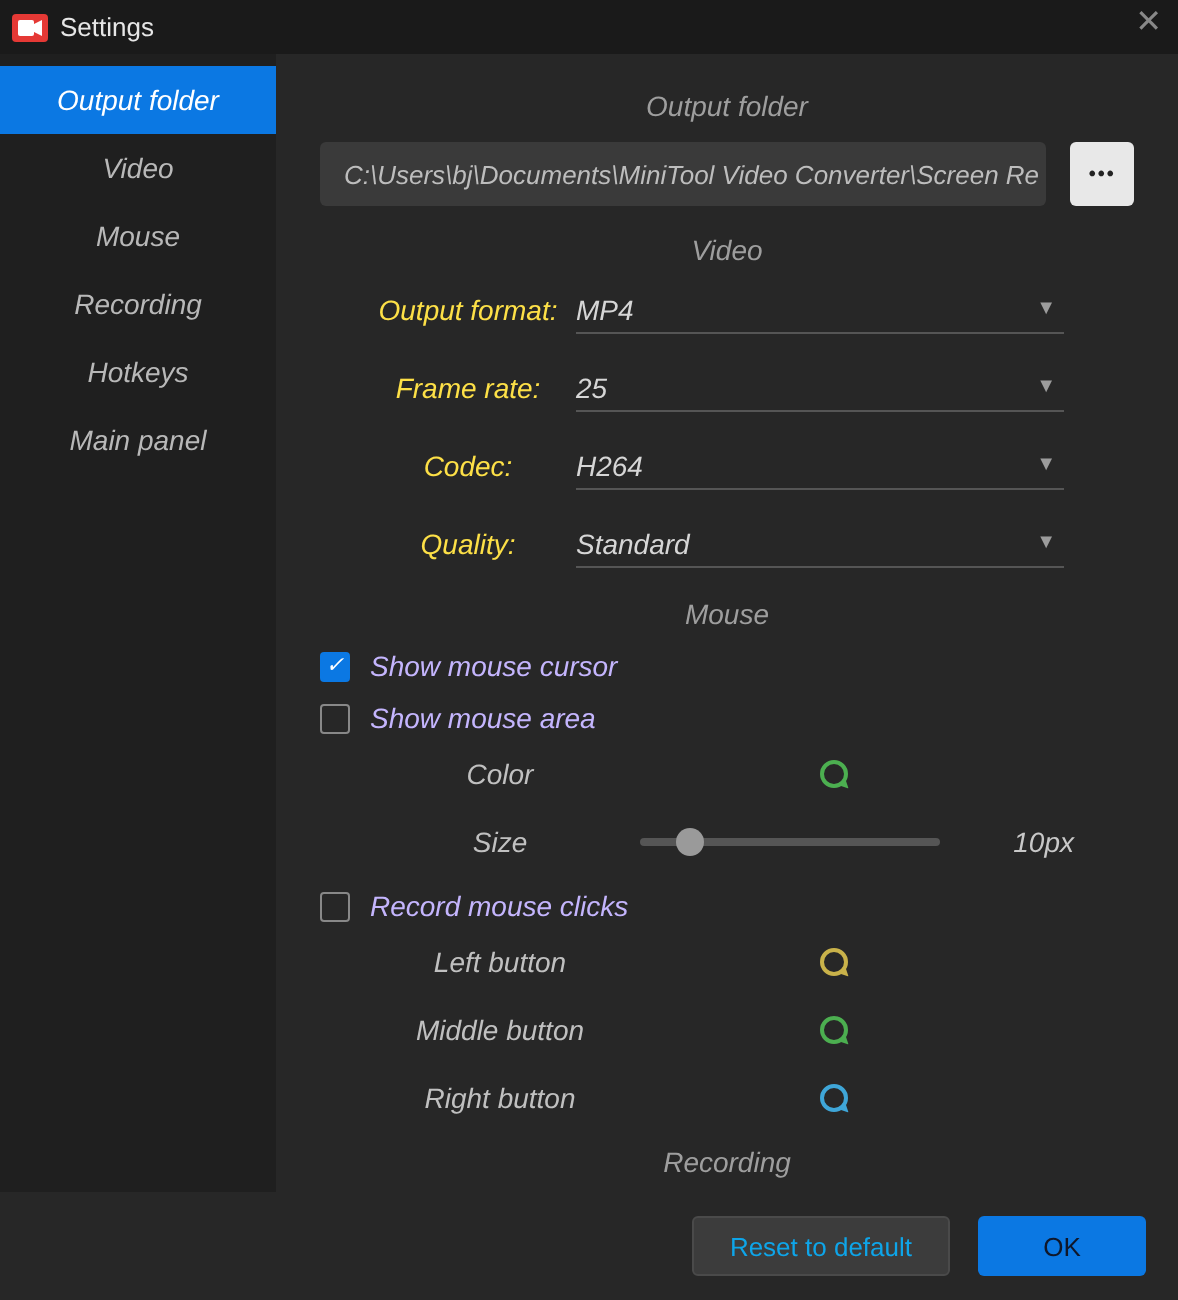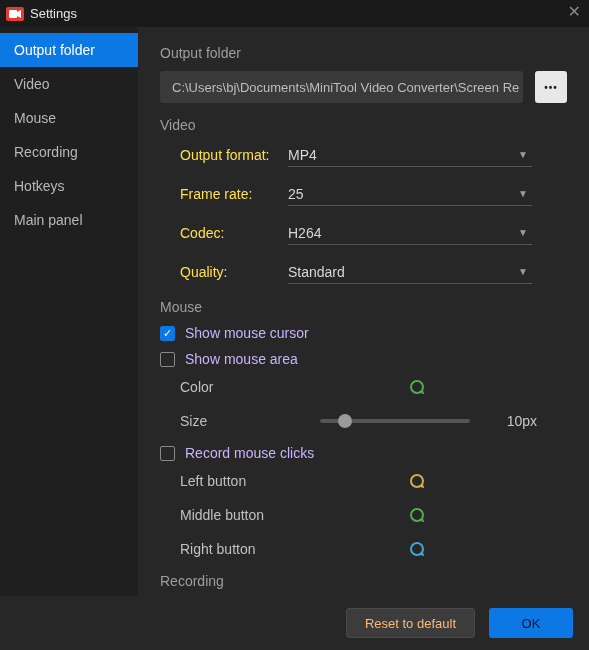--- a/index.html
+++ b/index.html
@@ -1,23 +1,23 @@
 <!DOCTYPE html>
 <html><head>
 <meta charset="utf-8">
 <style>
   * { box-sizing: border-box; margin: 0; padding: 0; font-family: "Segoe UI", Arial, sans-serif; }
   body { background: #202020; width: 589px; height: 650px; overflow: hidden; color: #ccc; font-size: 14px; }
-  .window { display: flex; flex-direction: column; height: 100%; }
+  .window { display: flex; flex-direction: column; height: 100%; text-align: center; }
   .titlebar { height: 27px; background: #1a1a1a; display: flex; align-items: center; padding: 0 6px; position: relative; }
   .titlebar .icon-box { width: 18px; height: 14px; background: #e53935; border-radius: 2px; display: flex; align-items: center; justify-content: center; margin-right: 6px; }
   .titlebar .icon-box svg { width: 12px; height: 10px; fill: #fff; }
   .titlebar .title { color: #e6e6e6; font-size: 13px; }
   .titlebar .close { position: absolute; right: 8px; top: 4px; color: #888; font-size: 16px; line-height: 16px; cursor: pointer; }
-  .body { flex: 1; display: flex; min-height: 0; }
+  .body { flex: 1; display: flex; min-height: 0; font-style: italic; }
   .sidebar { width: 138px; background: #1f1f1f; padding-top: 6px; }
   .sidebar .item { padding: 9px 14px; color: #b8b8b8; cursor: pointer; font-size: 14px; }
   .sidebar .item.active { background: #0b78e3; color: #fff; }
   .content { flex: 1; background: #272727; padding: 10px 22px 0 22px; overflow: hidden; position: relative; }
   .section-title { color: #9e9e9e; margin: 8px 0 10px 0; font-size: 14px; }
   .path-row { display: flex; gap: 12px; margin-bottom: 14px; }
   .path-input { flex: 1; background: #3a3a3a; border: none; border-radius: 3px; height: 32px; padding: 0 12px; color: #bdbdbd; font-size: 13px; overflow: hidden; white-space: nowrap; display: flex; align-items: center; }
   .browse-btn { width: 32px; height: 32px; background: #e8e8e8; border-radius: 3px; display: flex; align-items: center; justify-content: center; cursor: pointer; letter-spacing: 1px; color:#222; font-weight:bold; font-size:10px;}
   .form-row { display: flex; align-items: center; margin: 0 0 15px 20px; }
   .form-row .label { width: 108px; color: #fde047; }
@@ -32,21 +32,21 @@
   .sub-row .lbl { width: 140px; color:#c0c0c0; }
   .sub-row .swatch { margin-left:90px;}
   .sub-row .size-val { margin-left:auto; margin-right:30px; color:#c8c8c8;}
   .slider { width: 150px; height: 4px; background:#555; border-radius:2px; position:relative; margin-left:0px;}
   .slider .thumb { position:absolute; left:18px; top:-5px; width:14px; height:14px; background:#9a9a9a; border-radius:50%; cursor:pointer;}
   .ring { width:14px;height:14px;border:2.5px solid; border-radius:50%; position:relative;}
   .ring::after{content:"";position:absolute;right:-3px;bottom:-3px;width:5px;height:5px;background:currentColor;transform:rotate(45deg);clip-path:polygon(0 0,100% 50%,0 100%);}
   .green{color:#4caf50;} .yellow{color:#c9b24a;} .blue{color:#3fa6d8;}
   .footer { height:54px; background:#272727; display:flex; align-items:center; justify-content:flex-end; gap:14px; padding:0 16px; border-top:0;}
   .btn { height:30px; padding:0 18px; border-radius:3px; font-size:13px; display:flex;align-items:center;justify-content:center; cursor:pointer;}
-  .btn.grey { background:#3c3c3c; color:#fdba74; border:1px solid #4a4a4a;}
+  .btn.grey { background:#3c3c3c; color:#0ea5e9; border:1px solid #4a4a4a;}
   .btn.blue { background:#0b78e3; color:#0f172a; min-width:84px;}
   .fade-bottom { color:#9e9e9e; margin-top:6px;}
 </style>
 </head>
 <body>
 
 <div class="window">
   <div class="titlebar">
     <div class="icon-box">
       <svg viewBox="0 0 12 10">

